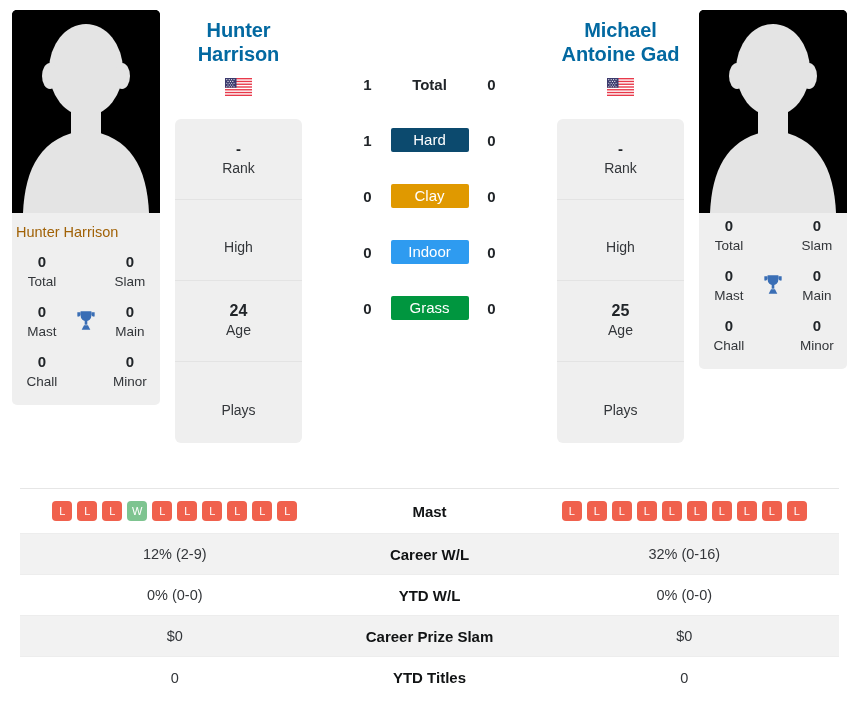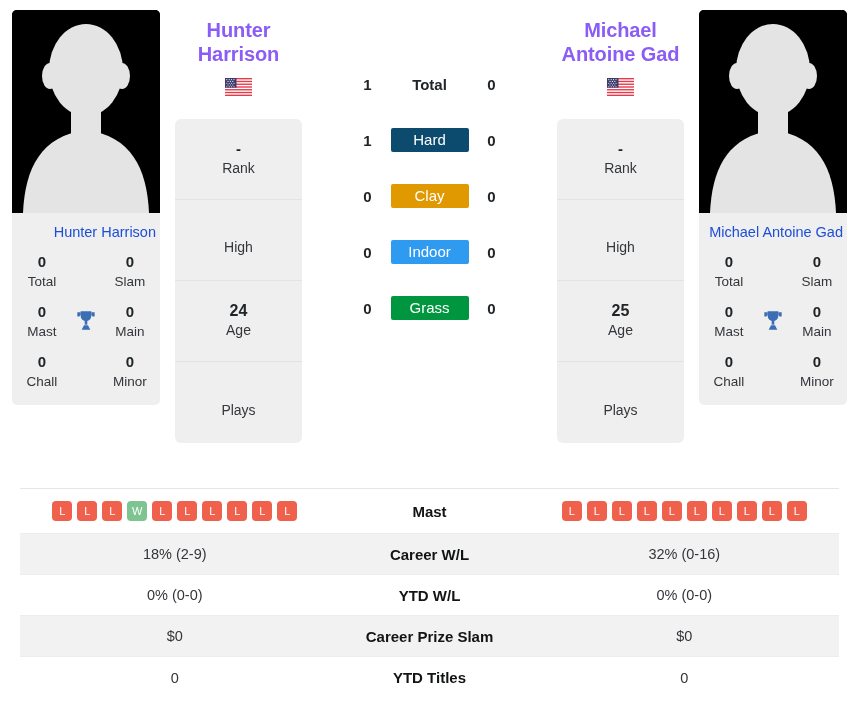--- a/index.html
+++ b/index.html
@@ -35,23 +35,23 @@
   }
   .avatar {
     width: 100%;
     height: 203px;
     background: #000000;
     position: relative;
     overflow: hidden;
   }
   .avatar svg { display: block; width: 100%; height: 100%; }
   .avatar-caption {
-    text-align: right;
+    text-align: left;
     font-size: 14.5px;
-    color: #1d4ed8;
+    color: #a16207;
     padding: 10px 4px 8px 4px;
     line-height: 1.25;
   }
   .titles-grid {
     display: grid;
     grid-template-columns: 1fr auto 1fr;
     grid-template-rows: auto auto auto;
     align-items: center;
     padding: 2px 8px 14px 8px;
     row-gap: 10px;
@@ -86,21 +86,21 @@
     padding-top: 18px;
     display: flex;
     flex-direction: column;
     align-items: center;
   }
   .pname {
     font-size: 20px;
     font-weight: bold;
     text-align: center;
     line-height: 1.22;
-    color: #8b5cf6;
+    color: #0369a1;
     letter-spacing: -0.1px;
   }
   .flag {
     margin-top: 11px;
     width: 27px;
     height: 18px;
     display: block;
   }
   .flag svg { display: block; width: 27px; height: 18px; }
 
@@ -431,21 +431,20 @@
         <div class="avatar">
           <svg viewBox="0 0 150 203" preserveAspectRatio="xMidYMid slice" aria-hidden="true">
             <rect x="0" y="0" width="150" height="203" fill="#000000"></rect>
             <ellipse cx="75" cy="60" rx="37" ry="46" fill="#e4e4e4"></ellipse>
             <ellipse cx="39" cy="66" rx="8" ry="13" fill="#e4e4e4"></ellipse>
             <ellipse cx="111" cy="66" rx="8" ry="13" fill="#e4e4e4"></ellipse>
             <rect x="60" y="98" width="30" height="30" fill="#e4e4e4"></rect>
             <path d="M75 120 C 30 126, 14 158, 12 203 L138 203 C136 158, 120 126, 75 120 Z" fill="#e4e4e4"></path>
           </svg>
         </div>
-        <div class="avatar-caption">Michael Antoine Gad</div>
         <div class="titles-grid">
           <div class="tstat">
             <div class="num">0</div>
             <div class="lbl">Total</div>
           </div>
           <div class="spacer-cell"></div>
           <div class="tstat">
             <div class="num">0</div>
             <div class="lbl">Slam</div>
           </div>
@@ -511,21 +510,21 @@
             <div class="fchip" style="background: rgb(240, 97, 77);">L</div>
             <div class="fchip" style="background: rgb(240, 97, 77);">L</div>
             <div class="fchip" style="background: rgb(240, 97, 77);">L</div>
             <div class="fchip" style="background: rgb(240, 97, 77);">L</div>
             <div class="fchip" style="background: rgb(240, 97, 77);">L</div>
           </div>
       </div>
     </div>
 
     <div class="cmp-row alt">
-      <div class="cmp-left">18% (2-9)</div>
+      <div class="cmp-left">12% (2-9)</div>
       <div class="cmp-mid">Career W/L</div>
       <div class="cmp-right">32% (0-16)</div>
     </div>
 
     <div class="cmp-row">
       <div class="cmp-left">0% (0-0)</div>
       <div class="cmp-mid">YTD W/L</div>
       <div class="cmp-right">0% (0-0)</div>
     </div>
 

